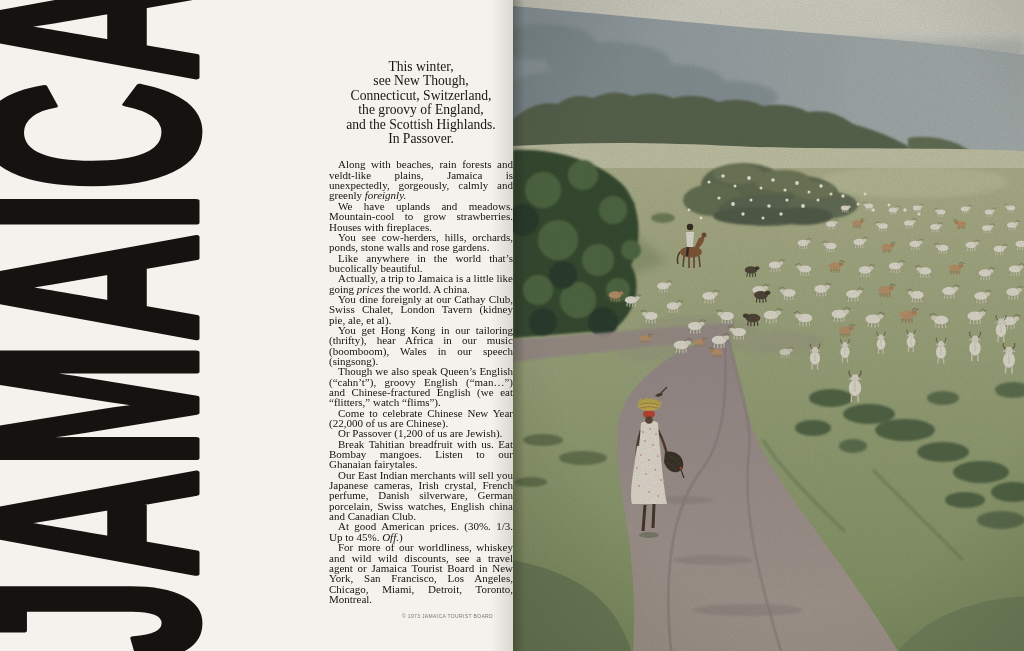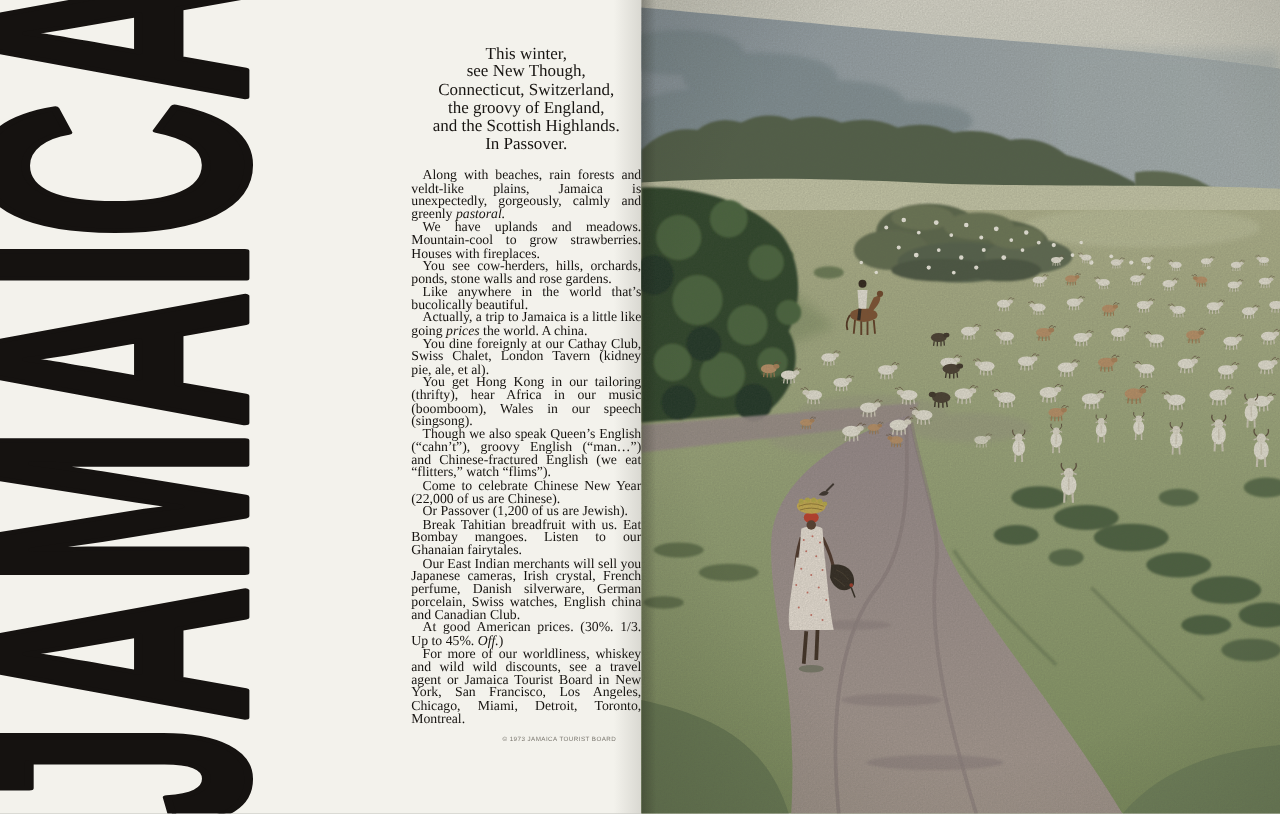--- a/index.html
+++ b/index.html
@@ -5,21 +5,21 @@
   html,body{margin:0;padding:0;background:#888;}
   .page{position:relative;width:1024px;height:651px;margin:0 auto;overflow:hidden;
         background:var(--paper,#f3f2ec);font-family:"Liberation Serif",serif;color:var(--ink,#1d1a17);}
   
   .left-page{position:absolute;left:0;top:0;width:513px;height:651px;background:var(--paper,#f3f2ec);}
   .gutter-shade{position:absolute;right:0;top:0;width:22px;height:651px;
         background:linear-gradient(to right,rgba(60,58,48,0),rgba(60,58,48,.14));}
   .masthead-svg{position:absolute;left:0;top:0;}
   
   .copy-column{position:absolute;left:329px;top:36px;width:184px;}
-  .headline{font-size:13.6px;line-height:14.4px;text-align:center;color:#171411;}
+  .headline{font-size:13.6px;line-height:14.4px;text-align:center;color:#171411;margin-top:24px;}
   .hl-line{white-space:nowrap;}
   .body-copy{margin-top:13px;font-size:11px;line-height:10.35px;text-align:justify;
              text-justify:inter-word;hyphens:auto;}
   .body-copy p{margin:0;text-indent:9px;}
   .body-copy em{font-style:italic;}
   .copyright{margin-top:9px;font-family:"Liberation Sans",sans-serif;font-size:5px;
              letter-spacing:.35px;color:#78756d;text-align:right;padding-right:20px;}
   
   .photo-pane{position:absolute;left:513px;top:0;width:511px;height:651px;}
   .photo-pane svg{display:block;}
@@ -40,21 +40,21 @@
     <div class="copy-column">
       <div class="headline">
           <div class="hl-line">This winter,</div>
           <div class="hl-line">see New Though,</div>
           <div class="hl-line">Connecticut, Switzerland,</div>
           <div class="hl-line">the groovy of England,</div>
           <div class="hl-line">and the Scottish Highlands.</div>
           <div class="hl-line">In Passover.</div>
         </div>
       <div class="body-copy">
-          <p><span>Along with beaches, rain forests and veldt-like plains, Jamaica is unexpectedly, gorgeously, calmly and greenly </span><em>pastoral.</em></p>
+          <p><span>Along with beaches, rain forests and veldt-like plains, Jamaica is unexpectedly, gorgeously, calmly and greenly </span><em>foreignly.</em></p>
           <p><span>We have uplands and meadows. Mountain-cool to grow strawberries. Houses with fireplaces.</span></p>
           <p><span>You see cow-herders, hills, orchards, ponds, stone walls and rose gardens.</span></p>
           <p><span>Like anywhere in the world that’s bucolically beautiful.</span></p>
           <p><span>Actually, a trip to Jamaica is a little like going </span><em>prices</em><span> the world. A china.</span></p>
           <p><span>You dine foreignly at our Cathay Club, Swiss Chalet, London Tavern (kidney pie, ale, et al).</span></p>
           <p><span>You get Hong Kong in our tailoring (thrifty), hear Africa in our music (boomboom), Wales in our speech (singsong).</span></p>
           <p><span>Though we also speak Queen’s English (“cahn’t”), groovy English (“man…”) and Chinese-fractured English (we eat “flitters,” watch “flims”).</span></p>
           <p><span>Come to celebrate Chinese New Year (22,000 of us are Chinese).</span></p>
           <p><span>Or Passover (1,200 of us are Jewish).</span></p>
           <p><span>Break Tahitian breadfruit with us. Eat Bombay mangoes. Listen to our Ghanaian fairytales.</span></p>

